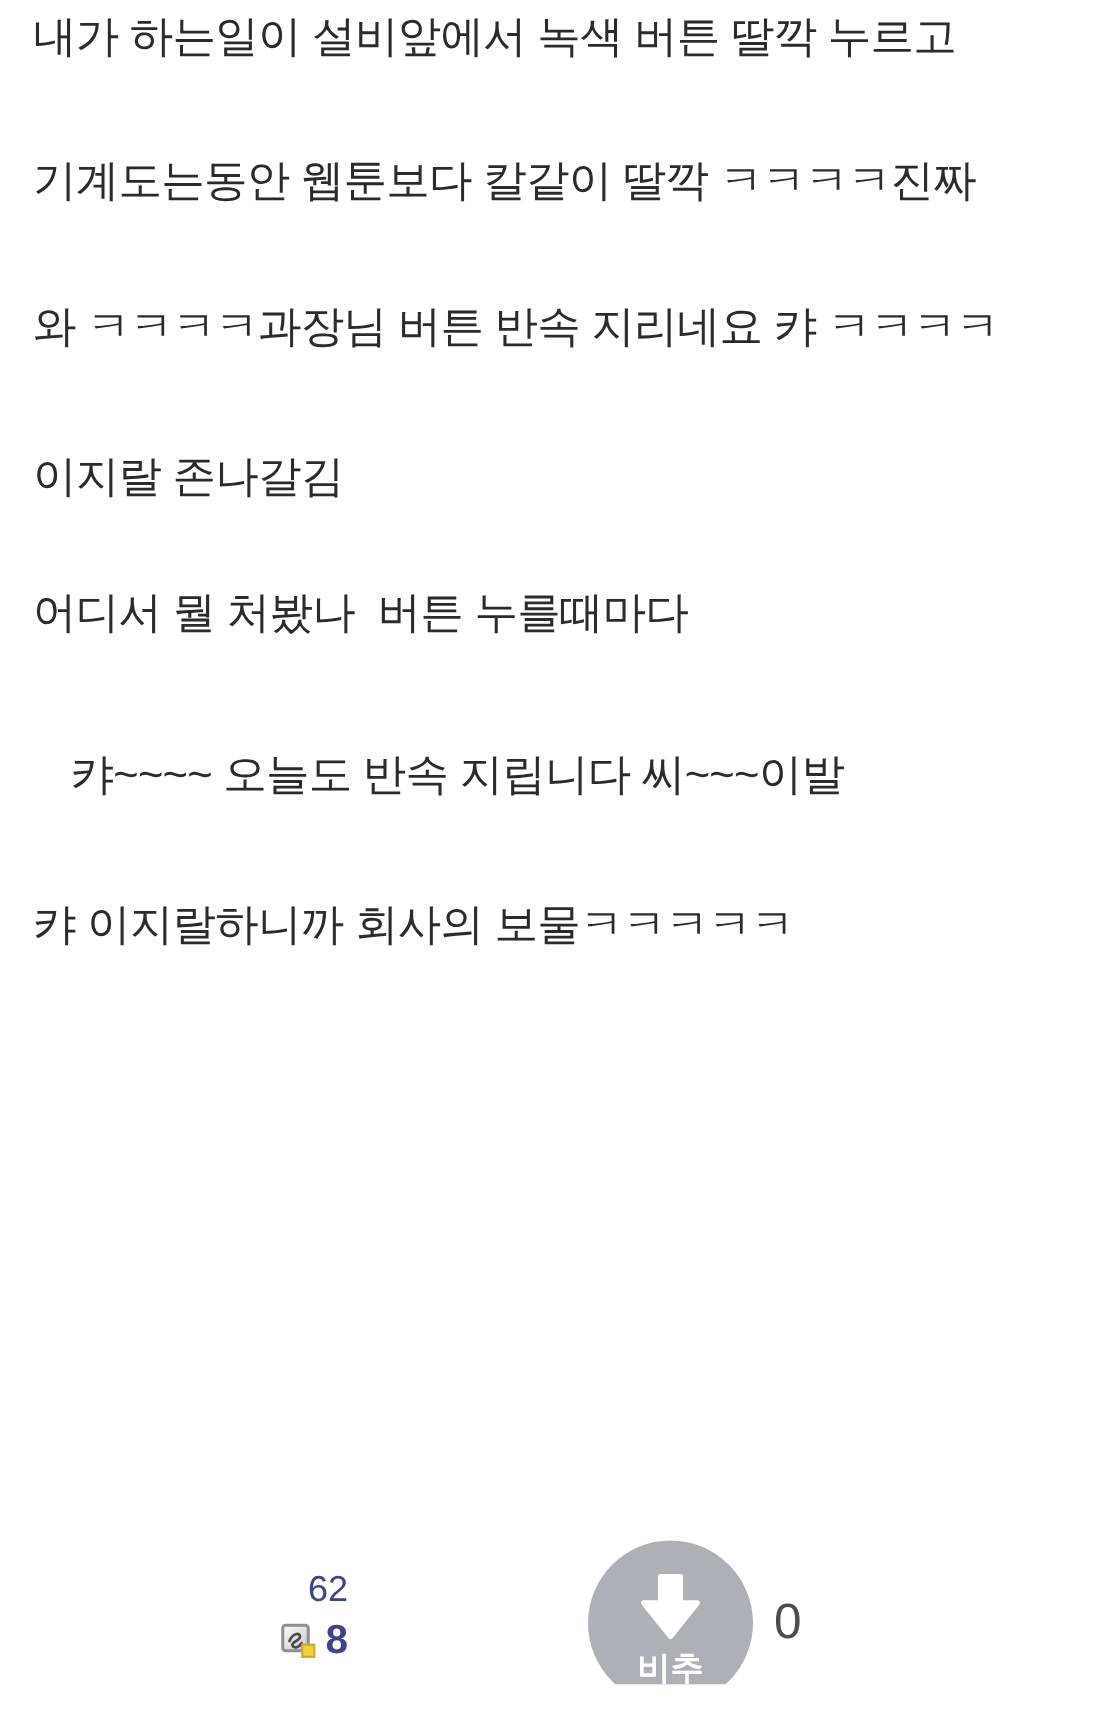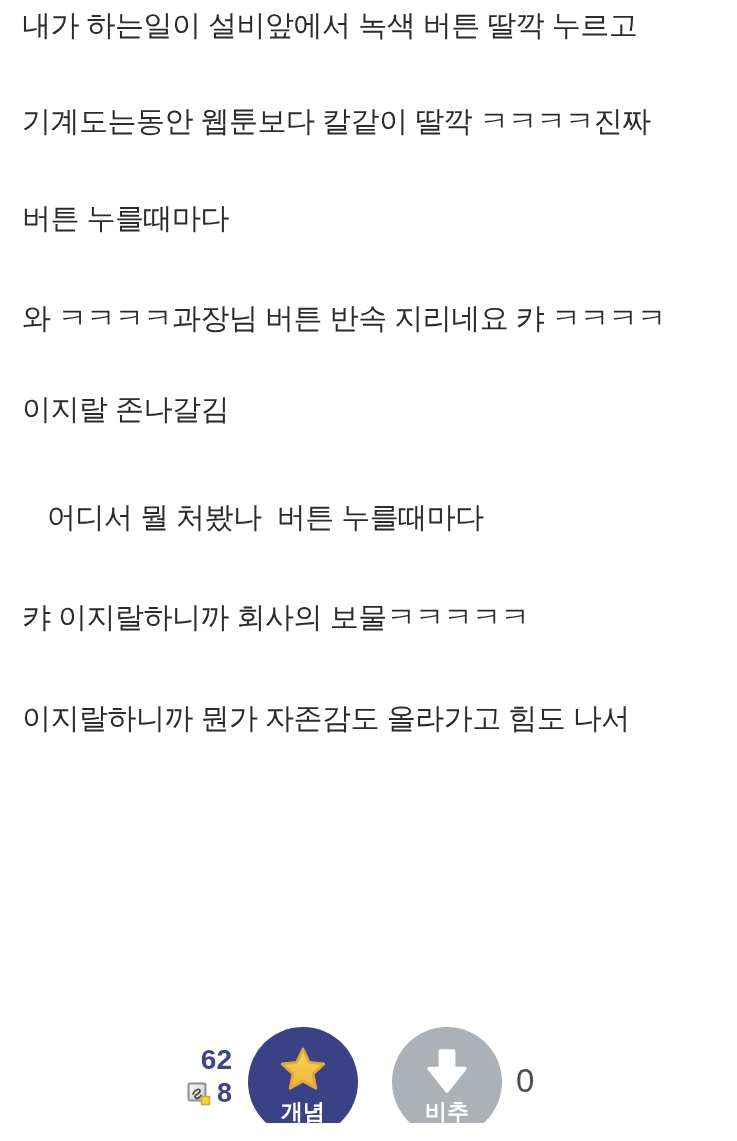--- a/index.html
+++ b/index.html
@@ -37,21 +37,21 @@
   
   .vote-area { position: absolute; left: 0; top: 1020px; width: 737px; height: 121px; }
 
   .up-counts {
     position: absolute;
     left: 150px; top: 24px;
     width: 82px;
     text-align: right;
     color: #3c4587;
   }
-  .count-main { font-size: 28px; font-weight: bold; line-height: 32px; }
+  .count-main { font-size: 24px; font-weight: normal; line-height: 32px; }
   .count-sub {
     margin-top: 4px;
     display: flex; align-items: center; justify-content: flex-end;
     gap: 6px;
     font-size: 27px; font-weight: bold; line-height: 27px;
   }
   .gonick-icon { width: 24px; height: 24px; display: inline-block; }
 
   .vote-btn {
     position: absolute;
@@ -106,26 +106,25 @@
     background: #1b2152;
   }
 </style>
 </head>
 <body>
 
 <div class="page">
 
   <p class="post-line">내가 하는일이 설비앞에서 녹색 버튼 딸깍 누르고</p>
   <p class="post-line">기계도는동안 웹툰보다 칼같이 딸깍 ㅋㅋㅋㅋ진짜</p>
-  <p class="post-line">버튼 누를때마다</p>
   <p class="post-line">와 ㅋㅋㅋㅋ과장님 버튼 반속 지리네요 캬 ㅋㅋㅋㅋ</p>
   <p class="post-line">이지랄 존나갈김</p>
   <p class="post-line">어디서 뭘 처봤나  버튼 누를때마다</p>
+  <p class="post-line">캬~~~~ 오늘도 반속 지립니다 씨~~~이발</p>
   <p class="post-line">캬 이지랄하니까 회사의 보물ㅋㅋㅋㅋㅋ</p>
-  <p class="post-line">이지랄하니까 뭔가 자존감도 올라가고 힘도 나서</p>
 
   <div class="vote-area">
 
     <div class="up-counts">
       <div class="count-main">62</div>
       <div class="count-sub">
         <span class="gonick-icon">
           <svg viewBox="0 0 24 24" width="24" height="24">
             <defs>
               <linearGradient id="silver" x1="0" y1="0" x2="1" y2="1">
@@ -135,34 +134,20 @@
             </defs>
             <rect x="1.5" y="1.5" width="17" height="17" rx="2" fill="url(#silver)" stroke="#8f8f8f" stroke-width="2"></rect>
             <path d="M6 12c2-5 7-6 7-3s-6 3.5-5 6 4.5 1 6-1.5" fill="none" stroke="#4a4a4a" stroke-width="1.8" stroke-linecap="round"></path>
             <rect x="14.5" y="14.5" width="8" height="8" fill="#f4d23f" stroke="#c9ac2c" stroke-width="1.5"></rect>
           </svg>
         </span>
         <span>8</span>
       </div>
     </div>
 
-    <button class="vote-btn upvote">
-      <span class="glyph">
-        <svg viewBox="0 0 24 24" width="56" height="56">
-          <defs>
-            <linearGradient id="gold" x1="0" y1="0" x2="0" y2="1">
-              <stop offset="0" stop-color="#fad44f"></stop>
-              <stop offset="1" stop-color="#efb53f"></stop>
-            </linearGradient>
-          </defs>
-          <path d="M12 2.6l2.7 5.7 6.2.7-4.6 4.3 1.2 6.1-5.5-3.1-5.5 3.1 1.2-6.1L3.1 9l6.2-.7z" fill="url(#gold)" stroke="#e2a83c" stroke-width="1.2" stroke-linejoin="round"></path>
-        </svg>
-      </span>
-      <span class="vote-label">개념</span>
-    </button>
 
     <button class="vote-btn downvote">
       <span class="glyph">
         <svg viewBox="0 0 24 24" width="56" height="56">
           <path d="M9.2 3.5h5.6v7.5h4.8L12 20.5 4.4 11h4.8z" fill="#ffffff" stroke="#ffffff" stroke-width="1.6" stroke-linejoin="round"></path>
         </svg>
       </span>
       <span class="vote-label">비추</span>
     </button>
 

